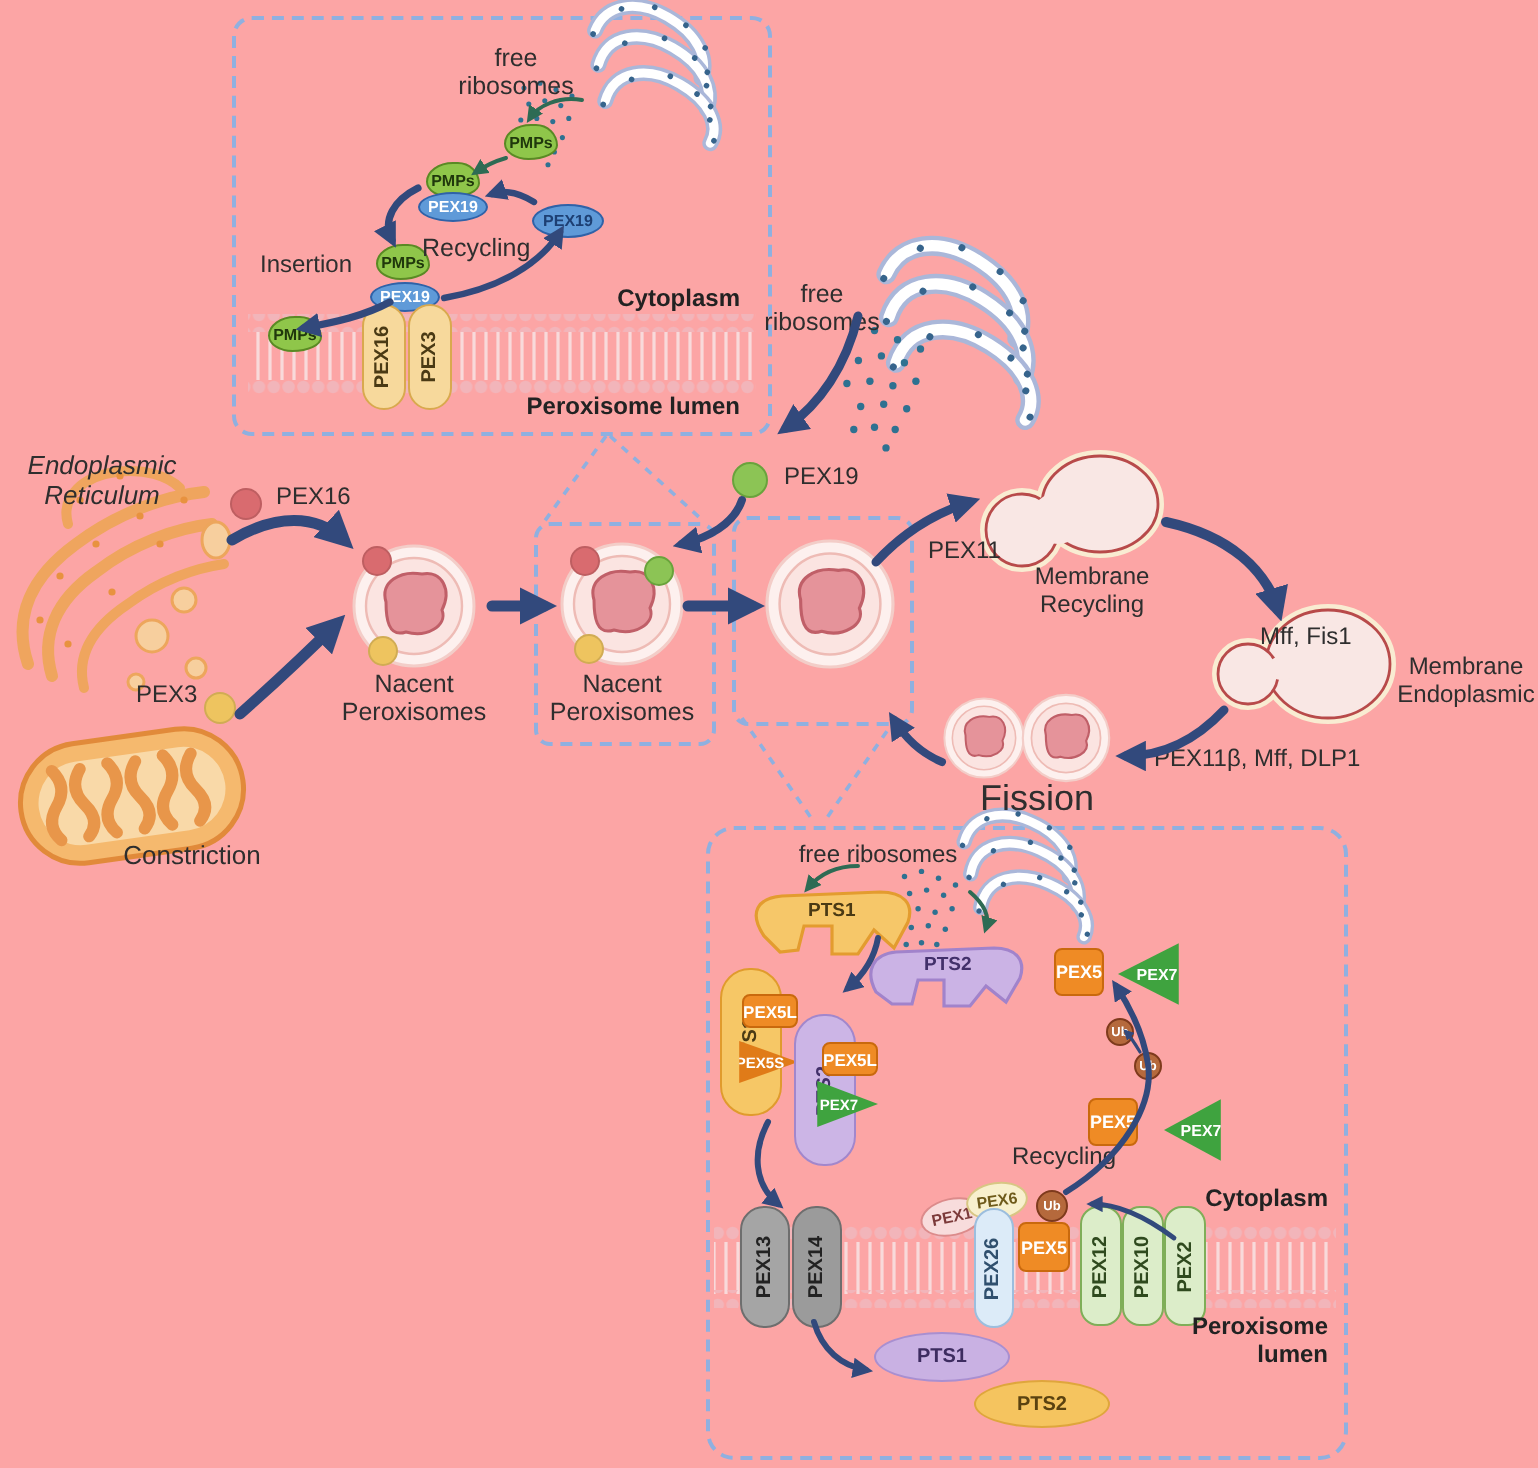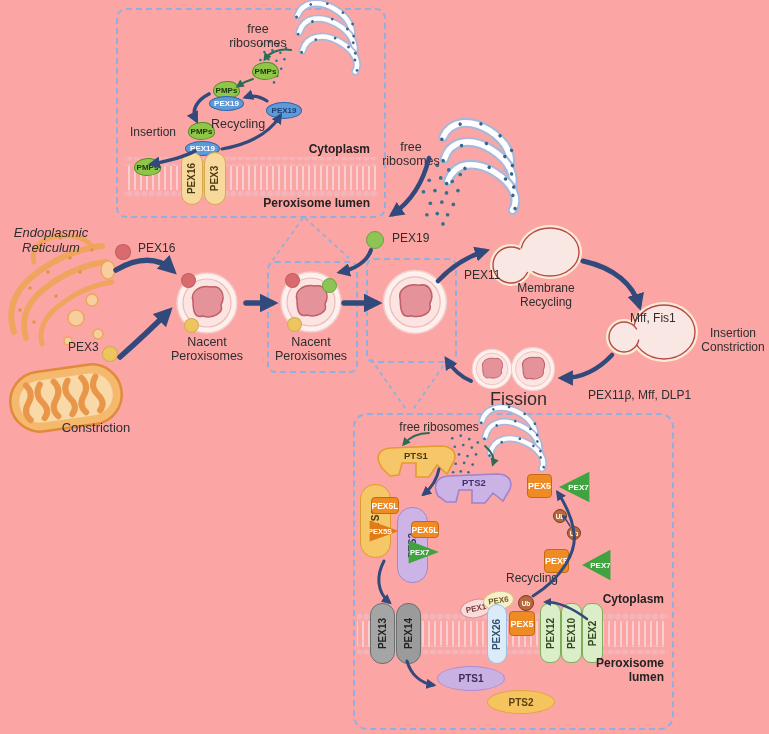--- a/index.html
+++ b/index.html
@@ -252,22 +252,22 @@
 
   <div class="el dot" style="left:285px;top:273px;width:15px;height:15px;background:#d96b6f;"></div>
   <div class="el dot" style="left:322px;top:278px;width:15px;height:15px;background:#8cc455;border-color:#69a33c;"></div>
   <div class="el dot" style="left:287px;top:317px;width:15px;height:15px;background:#eec45f;"></div>
   <div class="lbl ctr" style="left:267px;top:335px;width:88px;font-size:12.5px;">Nacent Peroxisomes</div>
 
   <div class="lbl" style="left:464px;top:269px;">PEX11</div>
 
   <div class="lbl ctr" style="left:508px;top:282px;width:76px;">Membrane Recycling</div>
   <div class="lbl" style="left:630px;top:264px;margin-top:48px;">Mff, Fis1</div>
-  <div class="lbl ctr" style="left:698px;top:327px;width:70px;">Insertion Constriction</div>
-  <div class="lbl" style="left:577px;top:389px;width:130px;margin-left:11px;">PEX11β, Mff, DLP1</div>
+  <div class="lbl ctr" style="left:698px;top:327px;width:70px;">Membrane Endoplasmic</div>
+  <div class="lbl" style="left:577px;top:373px;width:130px;">PEX11β, Mff, DLP1</div>
   <div class="lbl ctr" style="left:490px;top:389px;width:48px;font-size:18px;">Fission</div>
 
   <div class="lbl ctr" style="left:399px;top:421px;width:80px;white-space:nowrap;">free ribosomes</div>
   <div class="lbl b" style="left:404px;top:451px;font-size:9.5px;color:#4a3a14;">PTS1</div>
   <div class="lbl b" style="left:462px;top:478px;font-size:9.5px;color:#42306a;">PTS2</div>
 
   <div class="el capsule flexc vtext" style="left:360px;top:484px;width:31px;height:74px;border-radius:15px;background:#f6c766;border-color:#e09b2d;">
       <span class="molecule-label" style="font-size:10px;color:#4a3a14;">PTS1</span>
     </div>
   <div class="el osq flexc" style="left:371px;top:497px;width:28px;height:17px;font-size:8.5px;">

